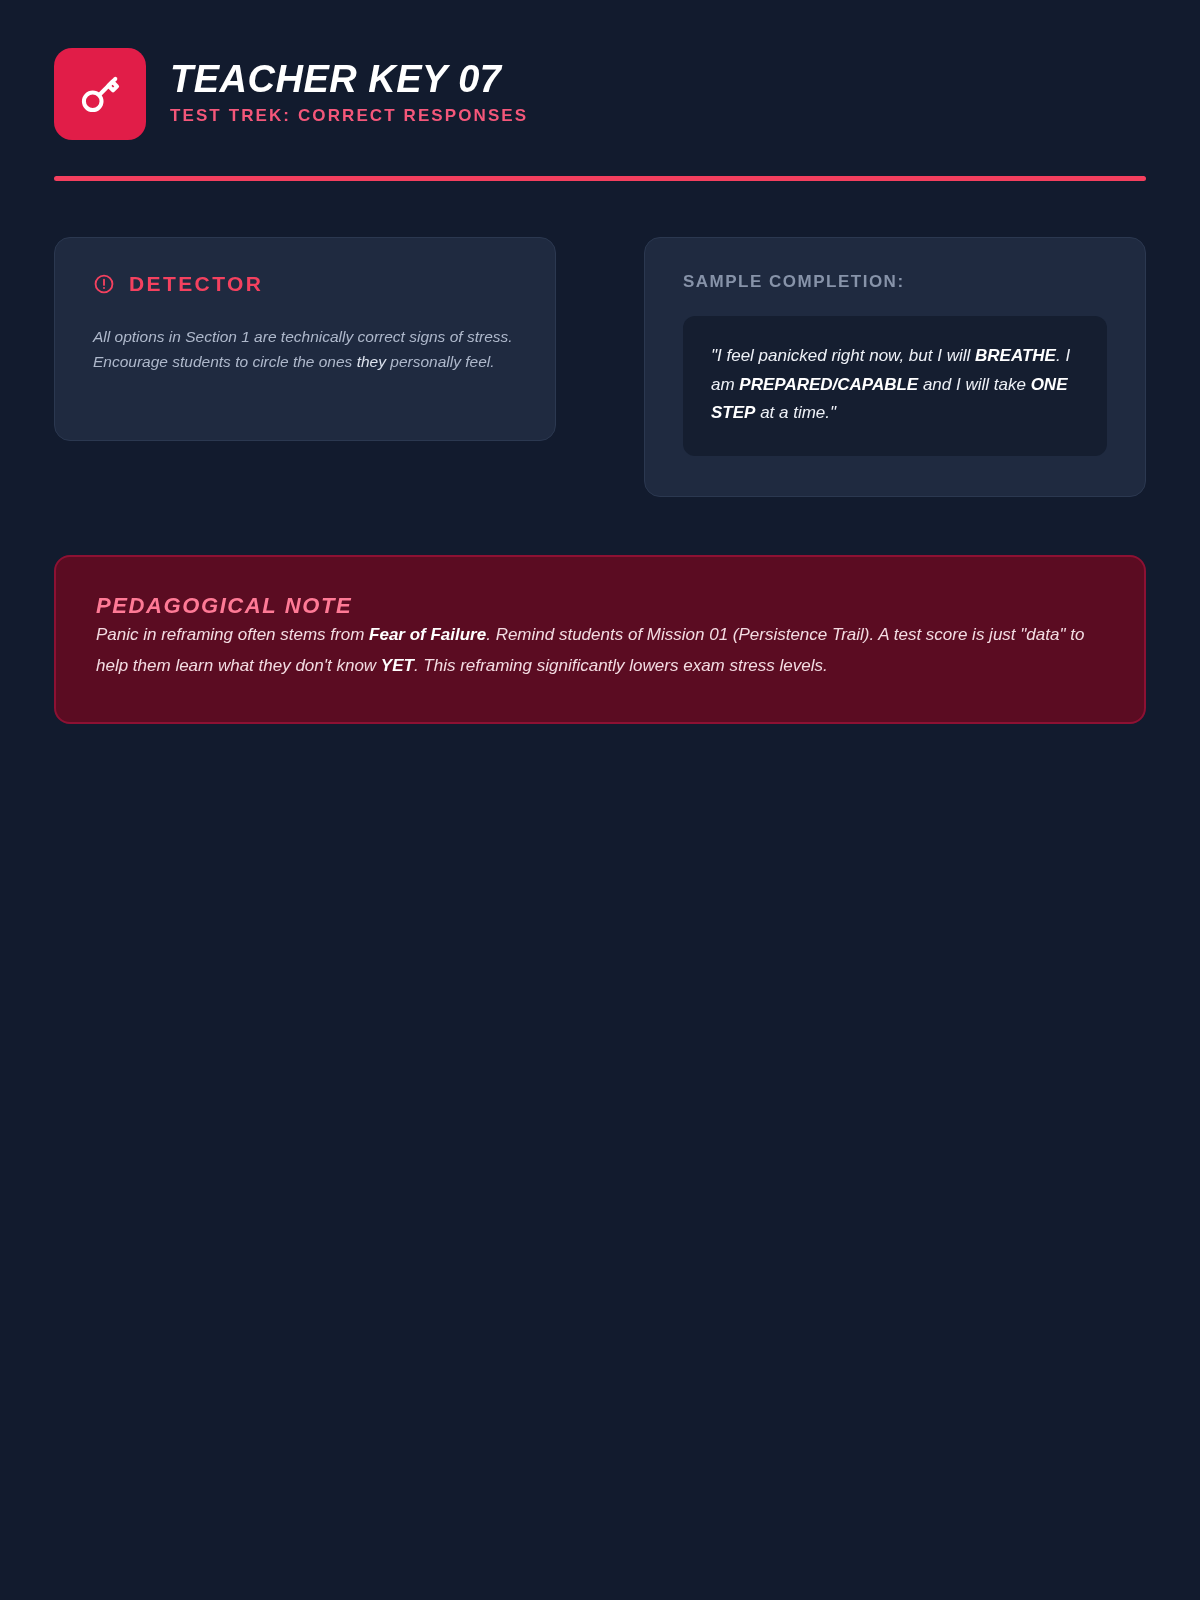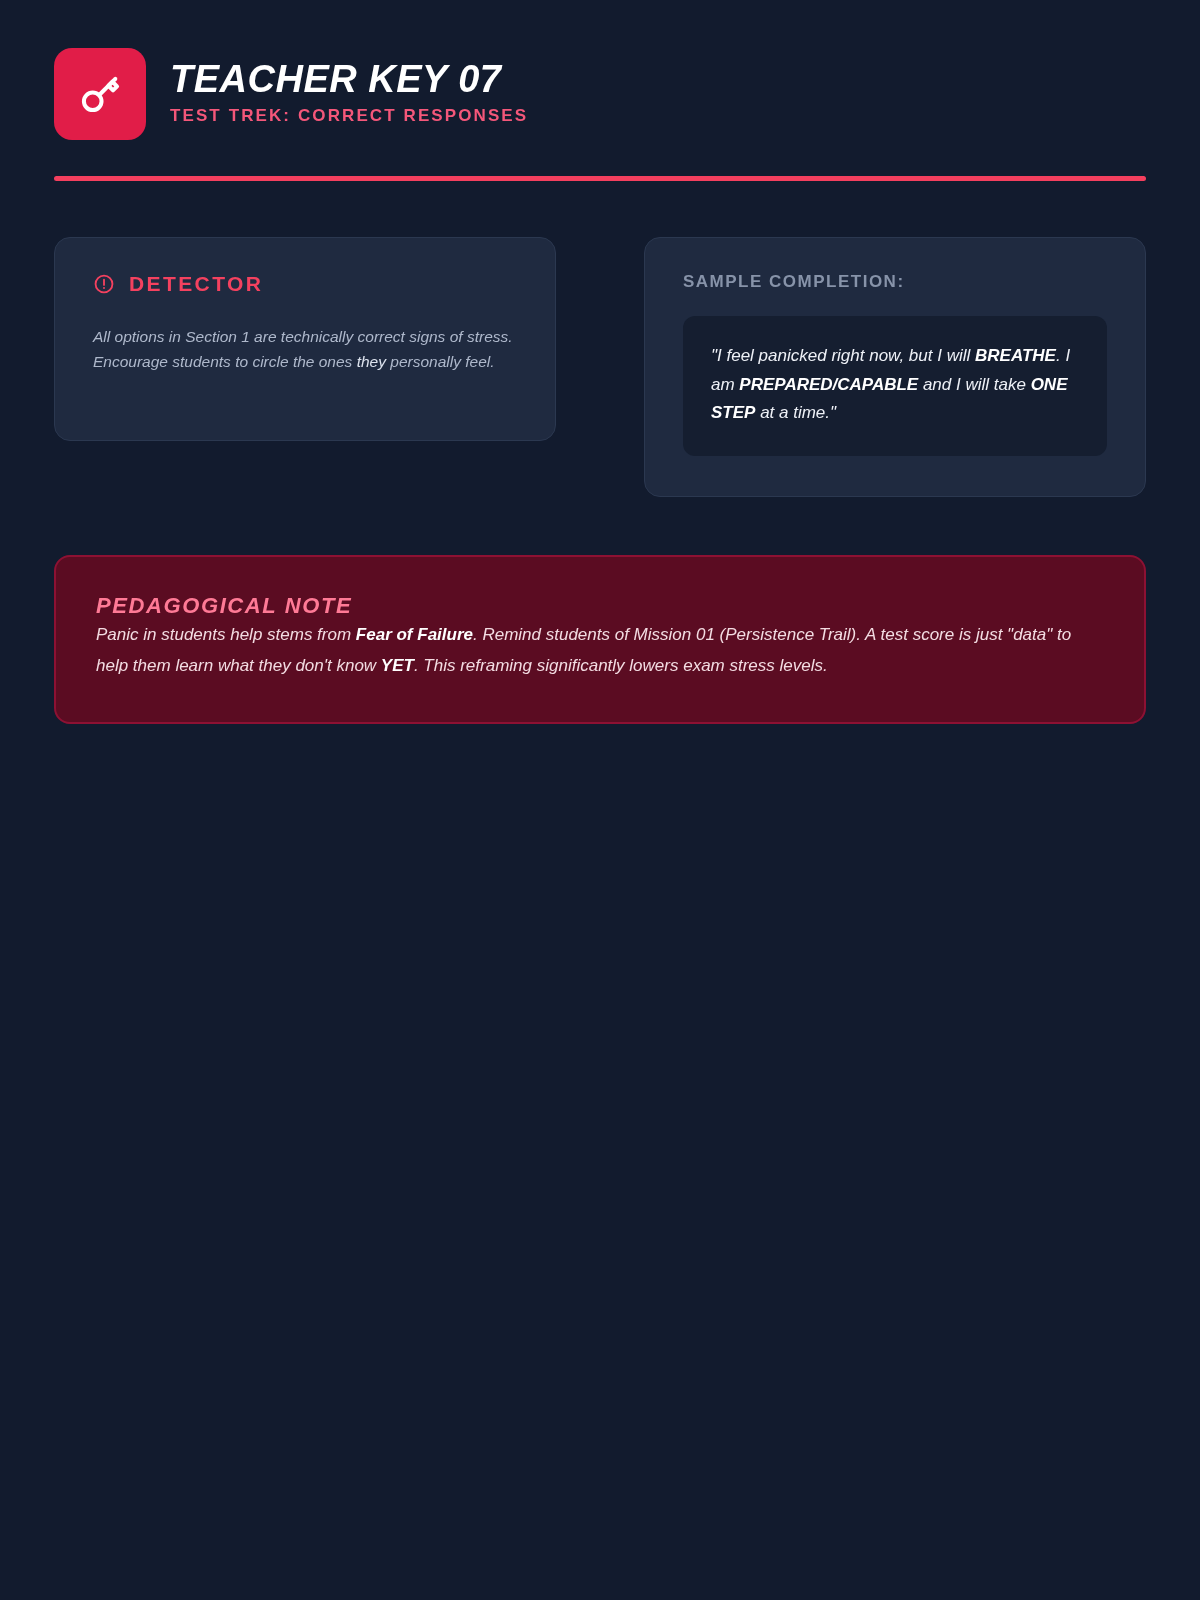--- a/index.html
+++ b/index.html
@@ -208,16 +208,16 @@
 
       <div class="sample-label">SAMPLE COMPLETION:</div>
 
       <div class="quote-box"><span>"I feel panicked right now, but I will </span><b>BREATHE</b><span>. I am </span><b>PREPARED/CAPABLE</b><span> and I will take </span><b>ONE STEP</b><span> at a time."</span></div>
     </div>
 
   </div>
 
   <div class="ped-note">
     <div class="ped-title">PEDAGOGICAL NOTE</div>
-    <div class="ped-body"><span>Panic in students help stems from </span><b>Fear of Failure</b><span>. Remind students of Mission 01 (Persistence Trail). A test score is just "data" to help them learn what they don't know </span><b>YET</b><span>. This reframing significantly lowers exam stress levels.</span></div>
+    <div class="ped-body"><span>Panic in reframing often stems from </span><b>Fear of Failure</b><span>. Remind students of Mission 01 (Persistence Trail). A test score is just "data" to help them learn what they don't know </span><b>YET</b><span>. This reframing significantly lowers exam stress levels.</span></div>
   </div>
 
 </div>
 
 </body></html>

